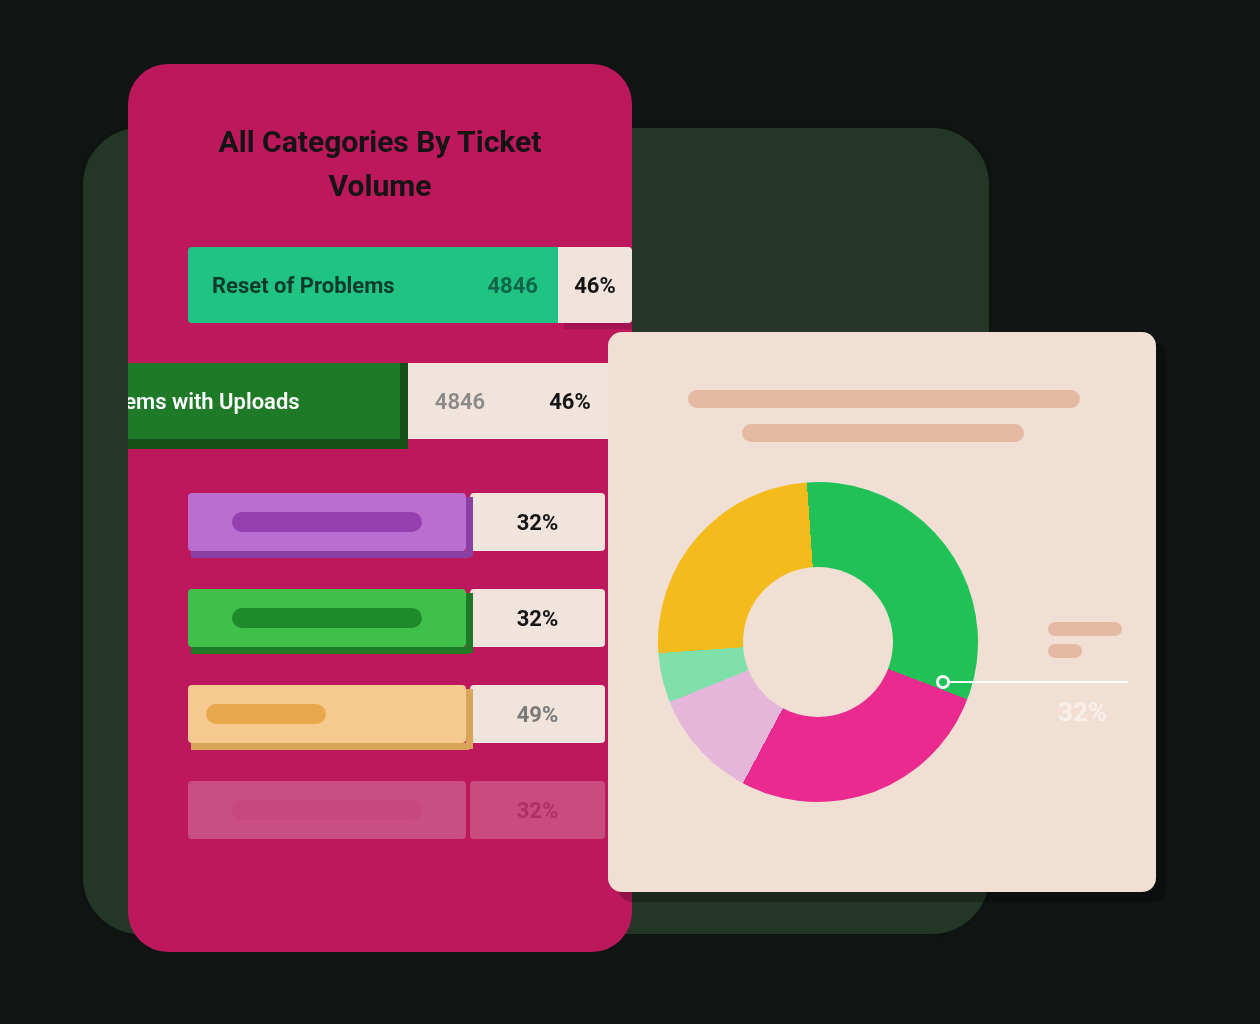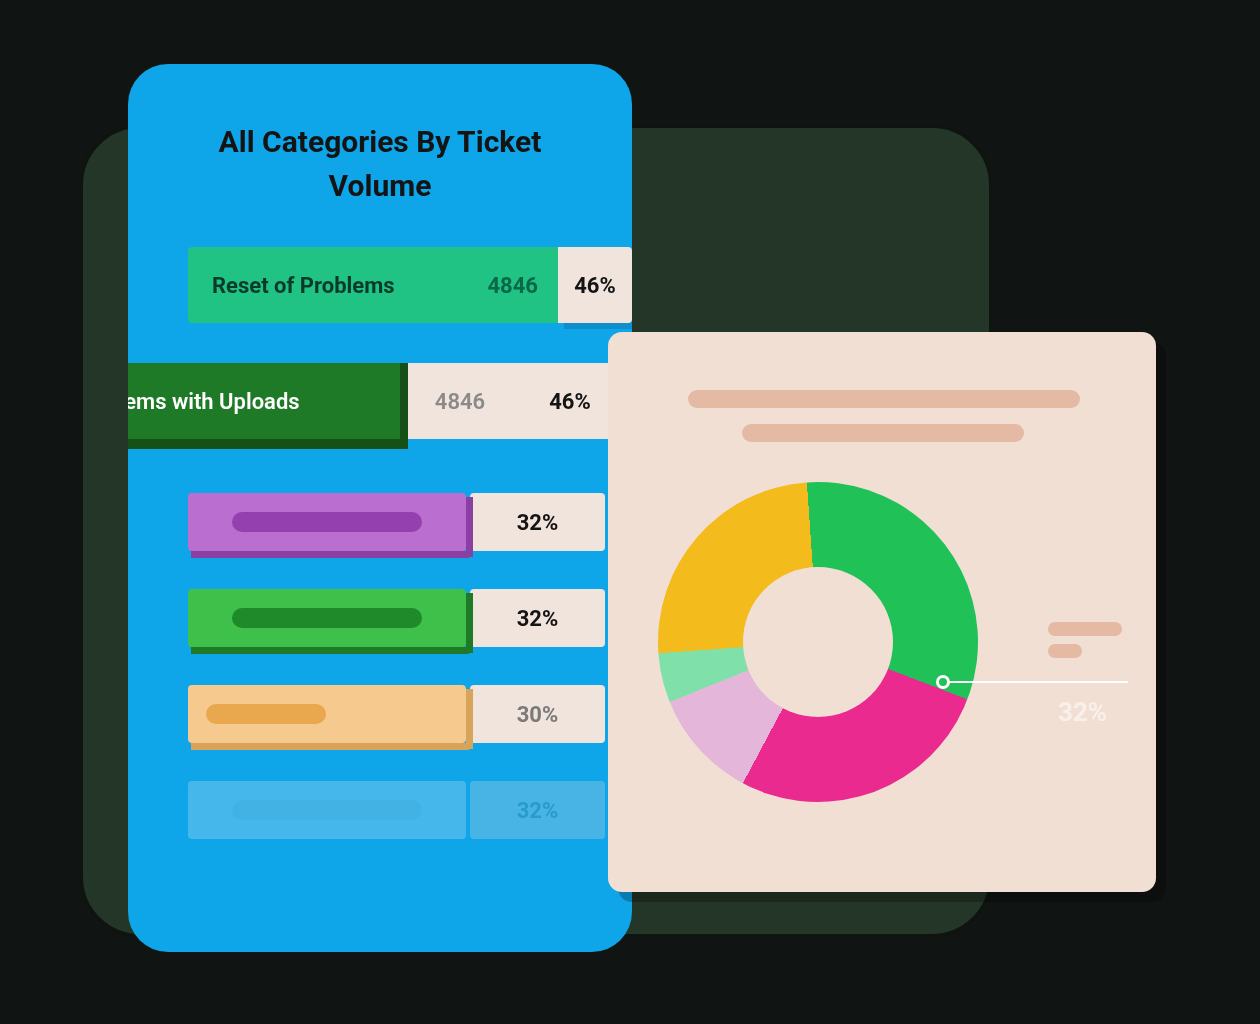--- a/index.html
+++ b/index.html
@@ -20,21 +20,21 @@
     background: #243627;
     border: 3px solid #0e140f;
     border-radius: 60px;
   }
   .white-card {
     position: absolute;
     left: 128px;
     top: 64px;
     width: 504px;
     height: 888px;
-    background: #0ea5e9;
+    background: #be185d;
     border-radius: 40px;
     padding: 56px 0 0 0;
     overflow: hidden;
   }
   .card-title {
     font-size: 30px;
     font-weight: 700;
     color: #141414;
     text-align: center;
     line-height: 1.45;
@@ -206,21 +206,21 @@
   </div>
 
   <div class="bar-row small">
     <div class="sbar orange">
       <div class="edge-b"></div>
         <div class="edge-r"></div>
       <div class="top">
           <div class="pill"></div>
         </div>
     </div>
-    <div class="spct wide light">30%</div>
+    <div class="spct wide light">49%</div>
   </div>
 
   <div class="bar-row small fade" style="margin-bottom:0;">
     <div class="sbar gray">
       <div class="top">
           <div class="pill"></div>
         </div>
     </div>
     <div class="spct wide light">32%</div>
   </div>

